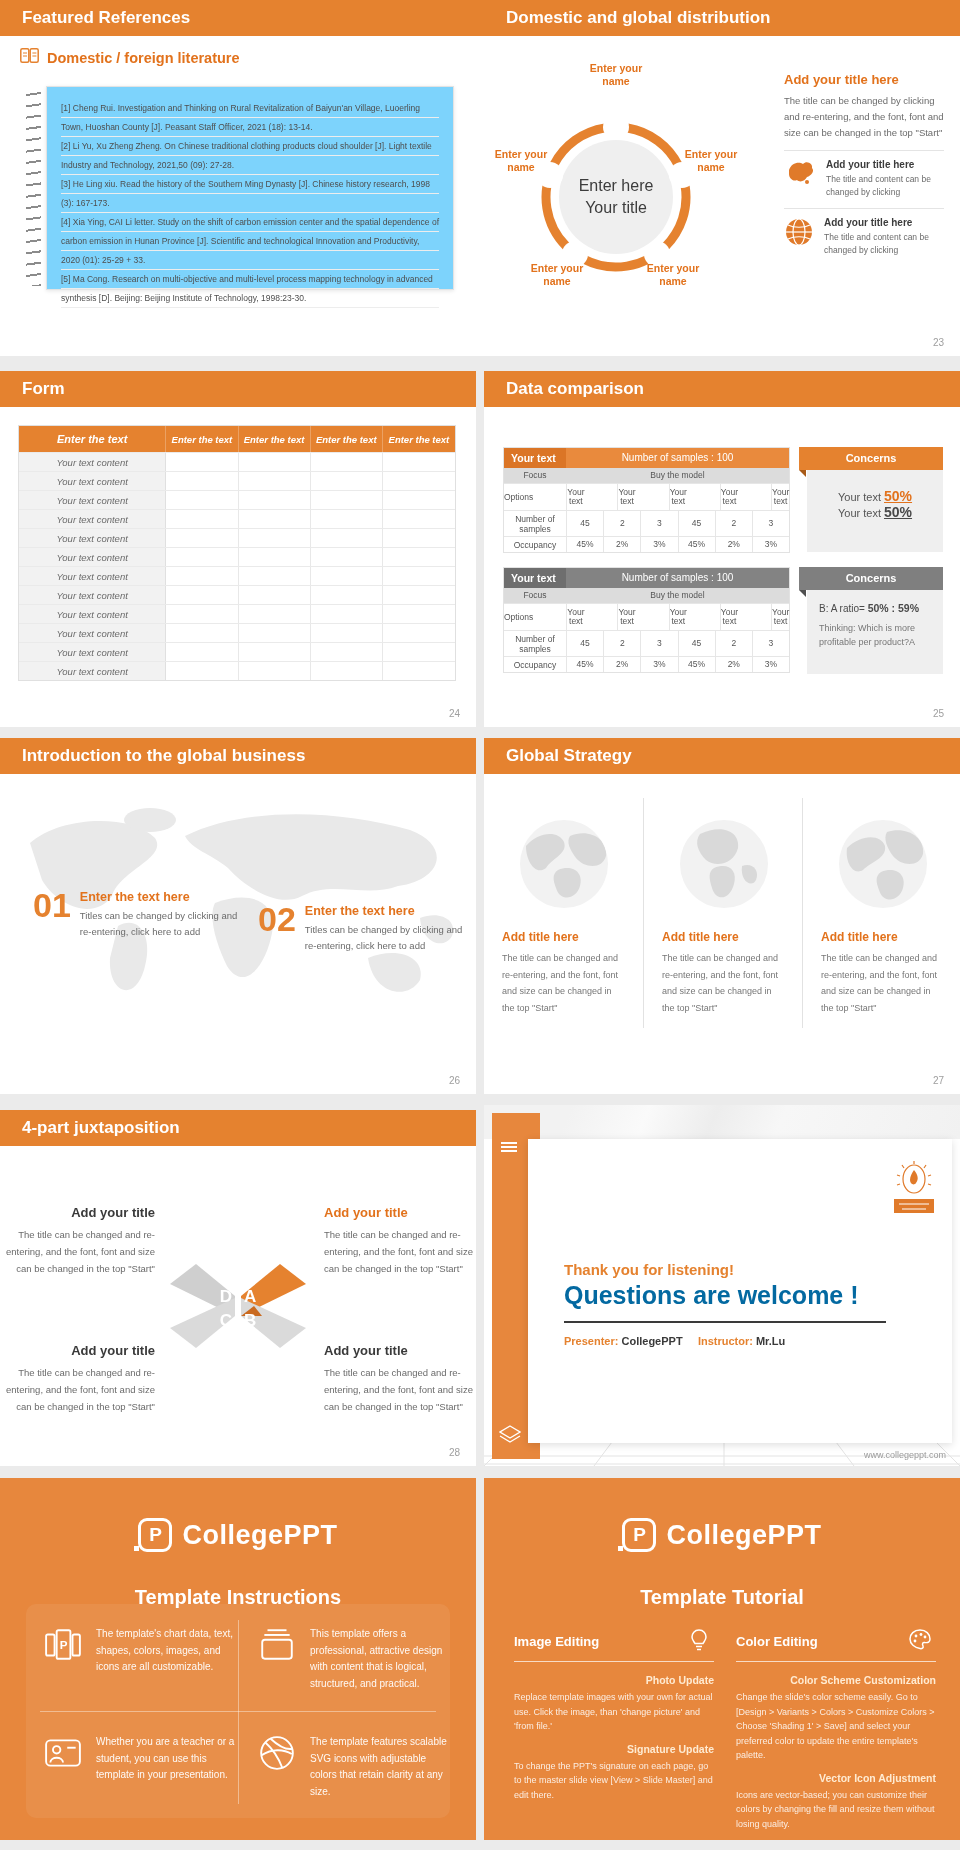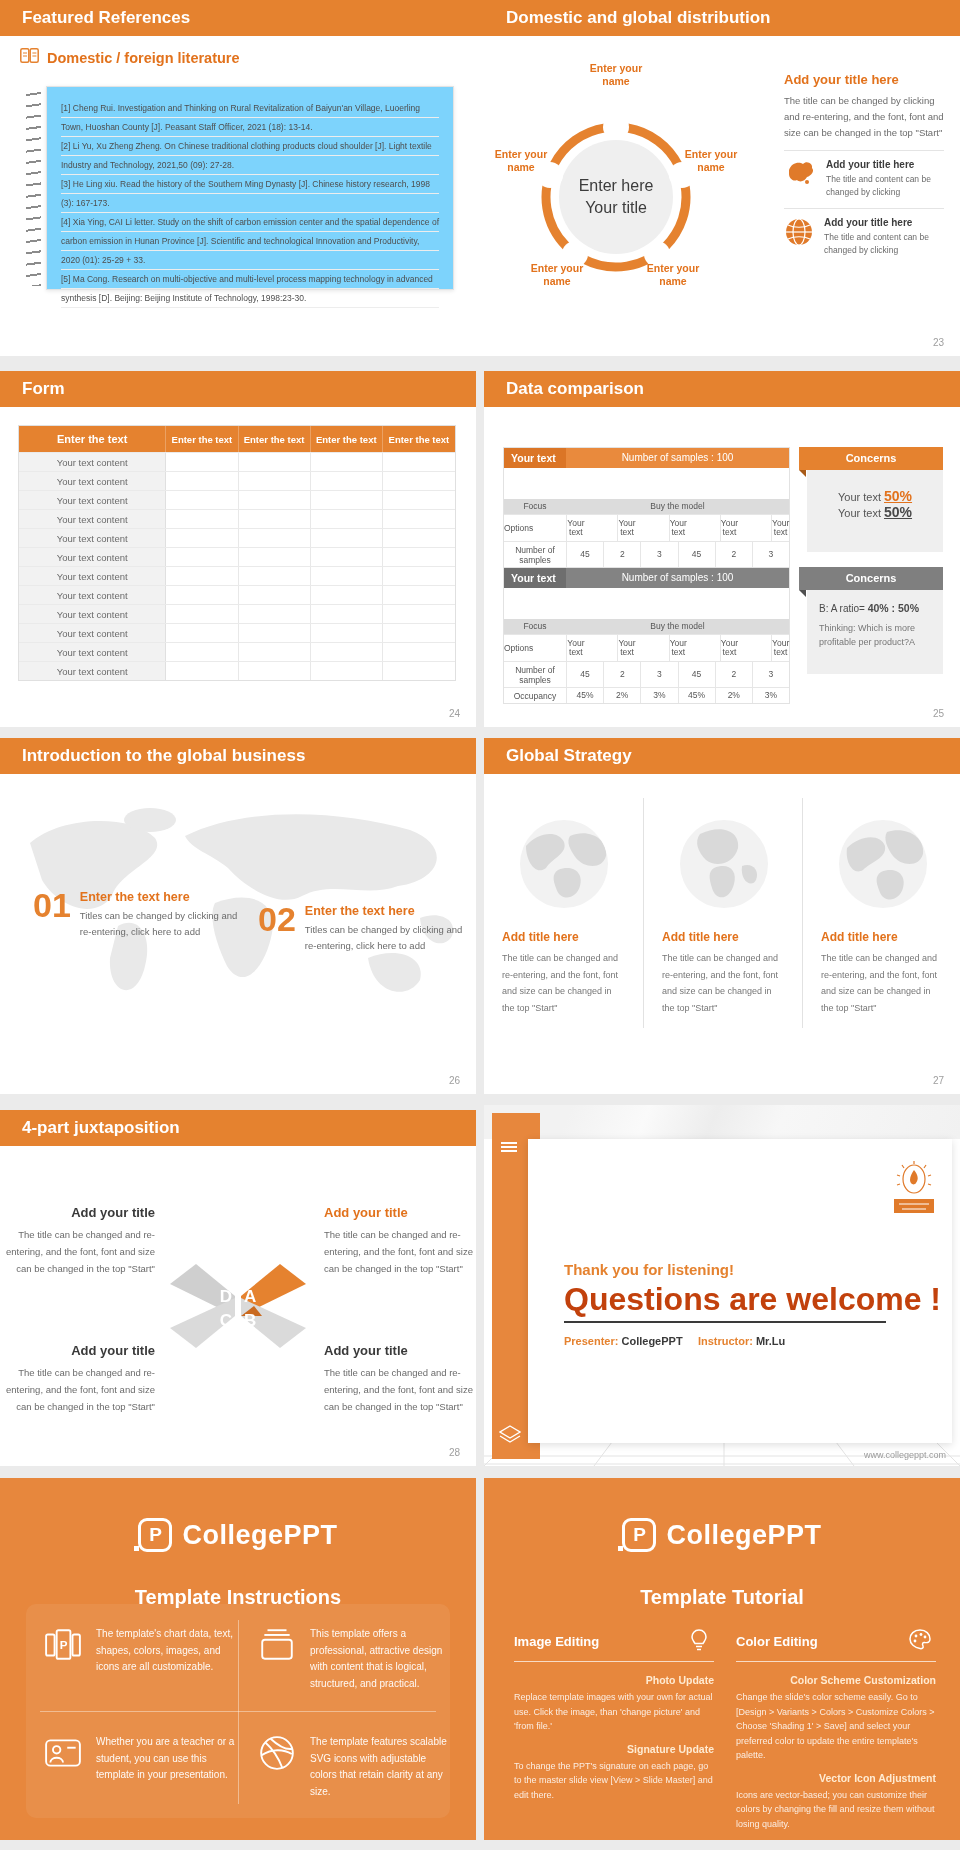--- a/index.html
+++ b/index.html
@@ -29,39 +29,39 @@
   .c-center{position:absolute; width:120px; text-align:center; left:72px; top:175px; color:#3C3C3C; font-size:16px; line-height:22px;}
   .s23right{position:absolute; left:300px; top:72px; width:160px;}
   .s23right .ti{color:#E2721C; font-weight:bold; font-size:13px; margin-bottom:6px;}
   .s23right .bd{font-size:9.5px; color:#6B6B6B; line-height:16px;}
   .s23item{display:flex; gap:10px; border-top:1px solid #E4E4E4; padding-top:8px; margin-top:9px;}
   .s23item .it{font-size:10px; font-weight:bold; color:#3C3C3C; margin-bottom:3px;}
   .s23item .ib{font-size:8.5px; color:#6B6B6B; line-height:13px;}
 
   
   .ftable{position:absolute; left:18px; top:54px; width:438px; border:1px solid #E0E0E0;}
-  .frow{display:flex; height:19px;}
+  .frow{display:flex; height:19px;font-style:italic;}
   .frow.h{height:26px; background:var(--accent);}
   .fc1{width:148px; border-right:1px solid #E0E0E0; display:flex; align-items:center; justify-content:center;}
   .fc{width:72.5px; border-right:1px solid #E8E8E8; display:flex; align-items:center; justify-content:center;}
   .fc:last-child{border-right:none;}
   .frow.h .fc1,.frow.h .fc{color:#fff; font-weight:bold; font-size:9.5px; border-color:rgba(255,255,255,.25);}
   .frow.h .fc1{font-size:11px;}
   .frow:not(.h){border-top:1px solid #EAEAEA;}
   .frow:not(.h) .fc1{background:#F2F2F2; color:#6B6B6B; font-size:9.5px;}
 
   
   .dt{position:absolute; left:19px; width:287px; border:1px solid #E2E2E2; font-size:8.5px; color:#555;}
   .dtrow{display:flex;}
   .dtt{height:20px; line-height:20px; color:#fff;}
   .dtt .a{width:62px; padding-left:7px; font-weight:bold; font-size:10.5px;}
   .dtt .b{flex:1; text-align:center; font-size:10px;}
   .o .dtt .a{background:var(--accent-deep);} .o .dtt .b{background:#E98A3D;}
   .g .dtt .a{background:#6E6E6E;} .g .dtt .b{background:#838383;}
-  .dts{height:15px; line-height:15px; background:#DCDCDC;margin-top:31px;}
+  .dts{height:15px; line-height:15px; background:#DCDCDC;}
   .dts .a{width:62px; text-align:center;} .dts .b{flex:1; text-align:center;}
   .dcell{flex:1; border-left:1px solid #E6E6E6; display:flex; align-items:center; justify-content:center; text-align:center; line-height:9px;}
   .dlab{width:62px; display:flex; align-items:center; justify-content:center; text-align:center; line-height:10px;}
   .dr{border-top:1px solid #E6E6E6;}
   .dr.h27{height:27px;gap:33px;} .dr.h26{height:26px;} .dr.h16{height:16px;}
   .concern{position:absolute; left:315px; width:144px;}
   .cribbon{height:23px; line-height:23px; text-align:center; color:#fff; font-weight:bold; font-size:11px; position:relative;}
   .concern.o2 .cribbon{background:var(--accent);} .concern.g2 .cribbon{background:#7F7F7F;}
   .cfold{position:absolute; left:0; top:23px; width:0; height:0; border-top:7px solid #A85A17; border-left:7px solid transparent;}
   .g2 .cfold{border-top-color:#4F4F4F;}
@@ -91,21 +91,21 @@
   .blk .bt.or{color:#E2721C;}
   .blk .bb{font-size:9.5px; color:#6B6B6B; line-height:17px;}
   .ra{text-align:right;}
 
   
   .swoosh{position:absolute; left:0; top:0; width:476px; height:34px;
     background:linear-gradient(112deg,#F2F2F2 18%,#FAFAFA 34%,#EDEDED 48%,#F7F7F7 62%,#F1F1F1);}
   .obar{position:absolute; left:8px; top:8px; width:48px; height:346px; background:var(--panel);}
   .tcard{position:absolute; left:44px; top:34px; width:424px; height:304px; background:#fff; box-shadow:0 2px 8px rgba(0,0,0,.13);}
   .tsub{position:absolute; left:36px; top:122px; color:#E5822F; font-weight:bold; font-size:15px;}
-  .tbig{position:absolute; left:36px; top:142px; color:#c2410c; font-weight:bold; font-size:32px;}
+  .tbig{position:absolute; left:36px; top:142px; color:#0369a1; font-weight:bold; font-size:25px;}
   .tline{position:absolute; left:36px; top:182px; width:322px; height:2px; background:#3A3A3A;}
   .tpres{position:absolute; left:36px; top:196px; font-size:11px;}
   .tpres b{color:#3A3A3A;} .tpres .lab{color:#E5822F; font-weight:bold;}
   .weburl{position:absolute; right:14px; bottom:6px; font-size:9px; color:#9A9A9A;}
 
   
   .opanel{position:absolute; background:var(--panel); color:#fff;}
   .brandrow{position:absolute; top:40px; left:0; width:100%; display:flex; justify-content:center; align-items:center; gap:10px;}
   .brandbox{width:34px; height:34px; border:3px solid #fff; border-radius:9px; display:flex; align-items:center; justify-content:center; font-weight:bold; font-size:19px; position:relative;}
   .brandbox::after{content:""; position:absolute; left:-7px; bottom:-2px; width:5px; height:5px; background:#fff;}
@@ -392,21 +392,21 @@
       <div class="dcell">45%</div>
       <div class="dcell">2%</div>
       <div class="dcell">3%</div>
     </div>
   </div>
 
   <div class="concern g2" style="top:196px;">
     <div class="cribbon">Concerns</div>
     <div class="cfold"></div>
     <div class="cbody" style="height:84px;">
-      <div class="cnote-h"><span>B: A ratio=</span> <b>40% : 50%</b></div>
+      <div class="cnote-h"><span>B: A ratio=</span> <b>50% : 59%</b></div>
       <div class="cnote">Thinking: Which is more profitable per product?A</div>
     </div>
   </div>
   <div class="pageno">25</div>
 </div>
 
 <div class="slide" style="left:0;top:738px;width:476px;height:356px;">
   <div class="shead">Introduction to the global business</div>
   <svg width="476" height="250" viewBox="0 0 476 250" style="position:absolute;left:0;top:60px;">
     <g fill="#E9E9E9">

